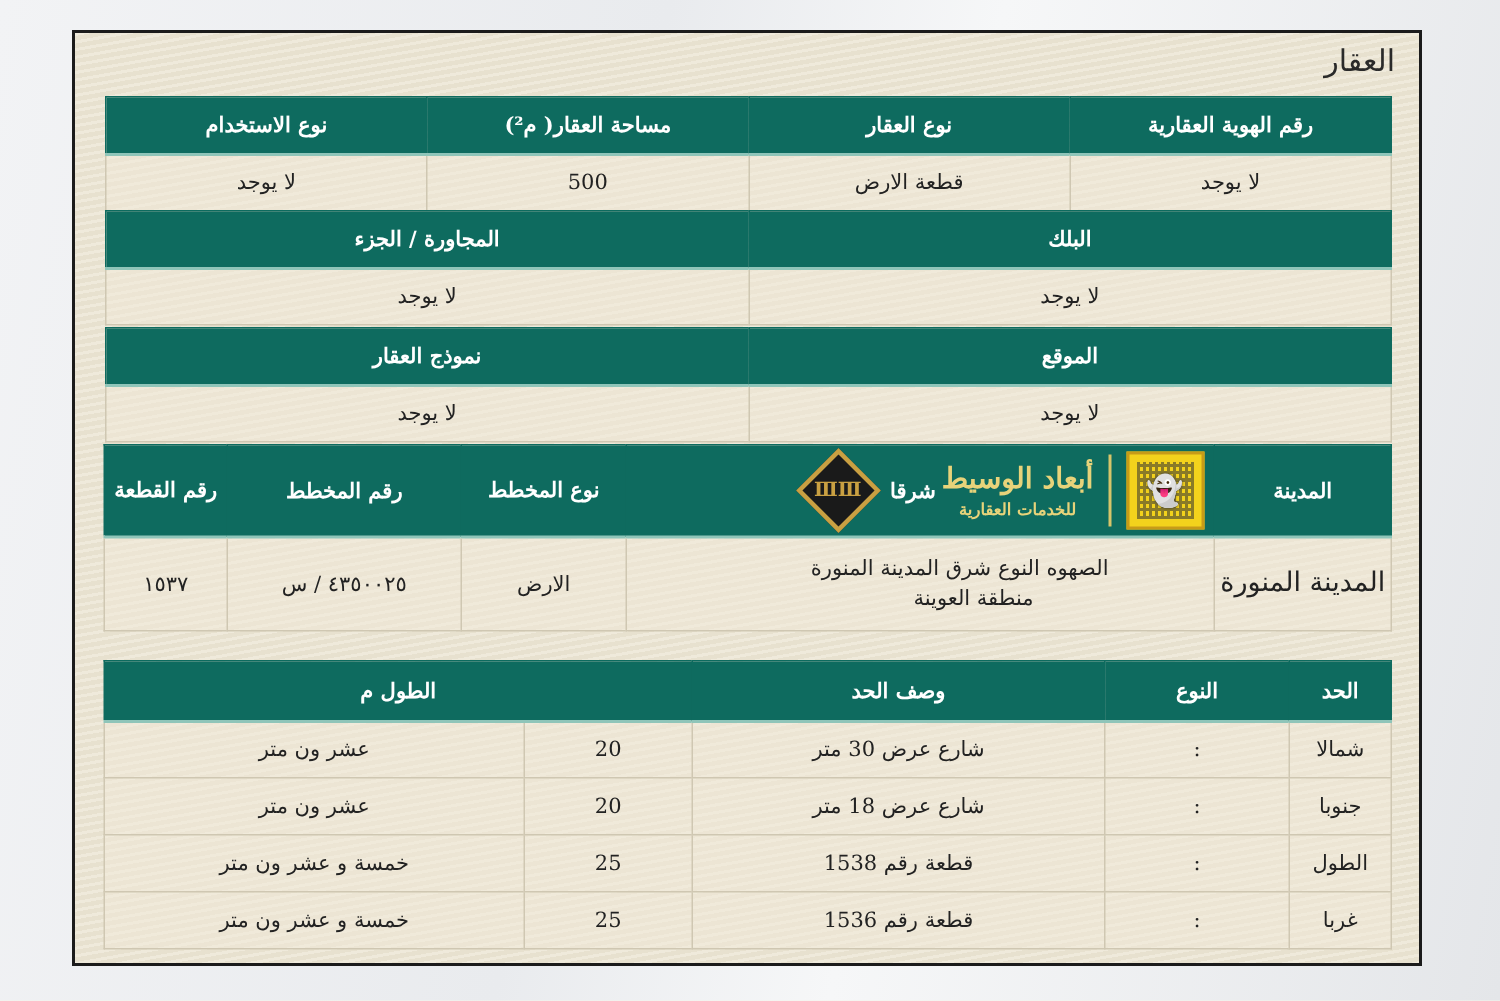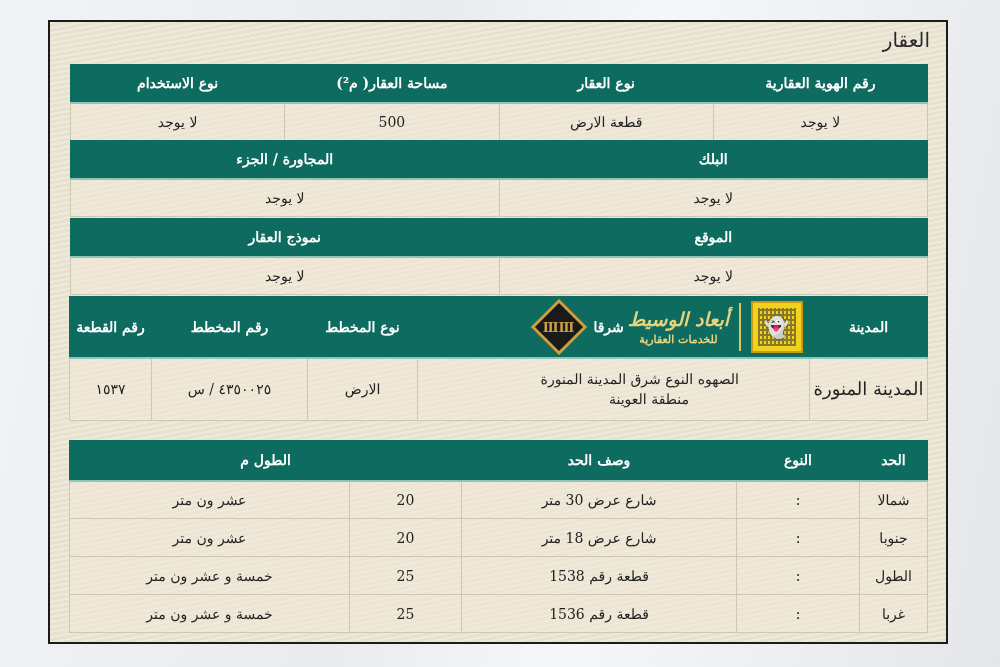--- a/index.html
+++ b/index.html
@@ -59,21 +59,21 @@
       repeating-linear-gradient(0deg, #333 0 2px, transparent 2px 5px),
       repeating-linear-gradient(90deg, #333 0 2px, transparent 2px 4px);
     opacity:0.55;
   }
   .snap span { position:relative; font-size:20px; color:#fff; text-shadow:0 0 2px #333; }
   .vsep { width:2px; height:48px; background:#d8c56a; }
   .brand {
     display:flex; flex-direction:column; align-items:center; line-height:1;
     color:#e7d37a;
   }
-  .brand .b1 { font-size:19px; font-weight:bold;font-style:italic; }
+  .brand .b1 { font-size:19px; font-weight:bold; }
   .brand .b2 { font-size:11px; margin-top:5px; }
   .brand-wrap { display:flex; align-items:center; gap:4px; }
   .hay { color:#fff; font-size:14px; font-weight:bold; align-self:center; }
   .diamond {
     width:40px; height:40px; transform:rotate(45deg);
     background:#1a1a1a; border:3px solid #c9a042; box-sizing:border-box;
     display:flex; align-items:center; justify-content:center; margin-right:4px;
   }
   .diamond span { transform:rotate(-45deg); color:#c9a042; font-size:13px; font-weight:bold; }
   .watermark {

